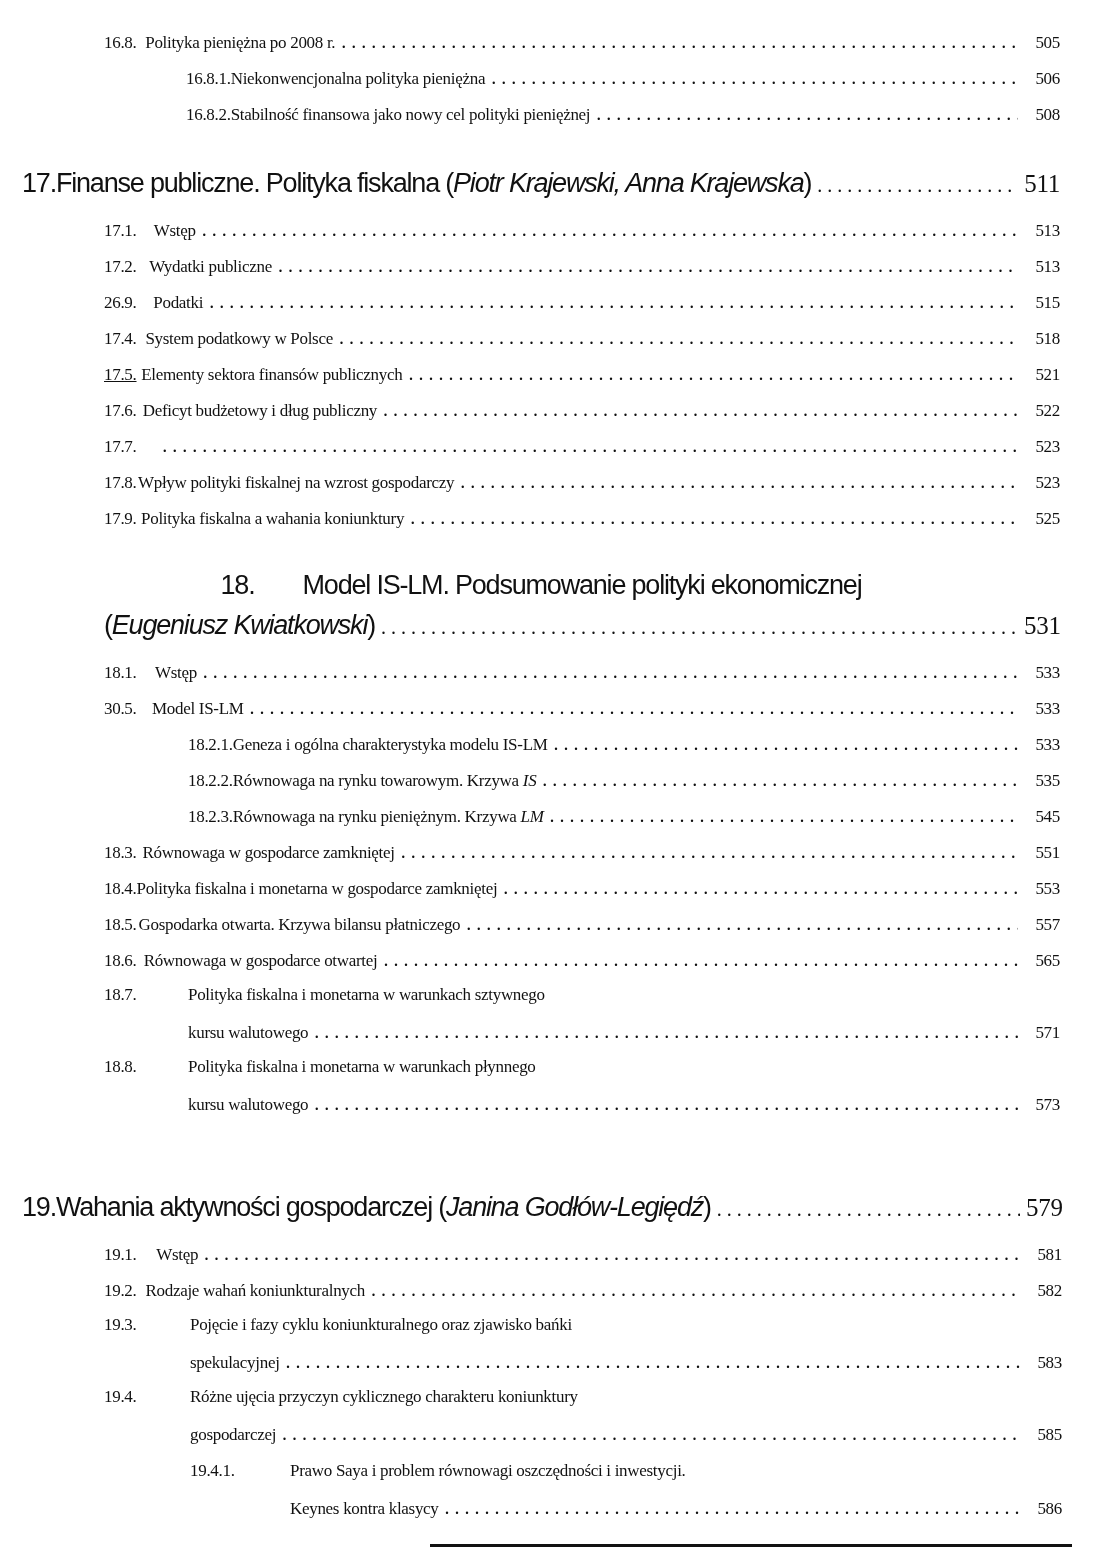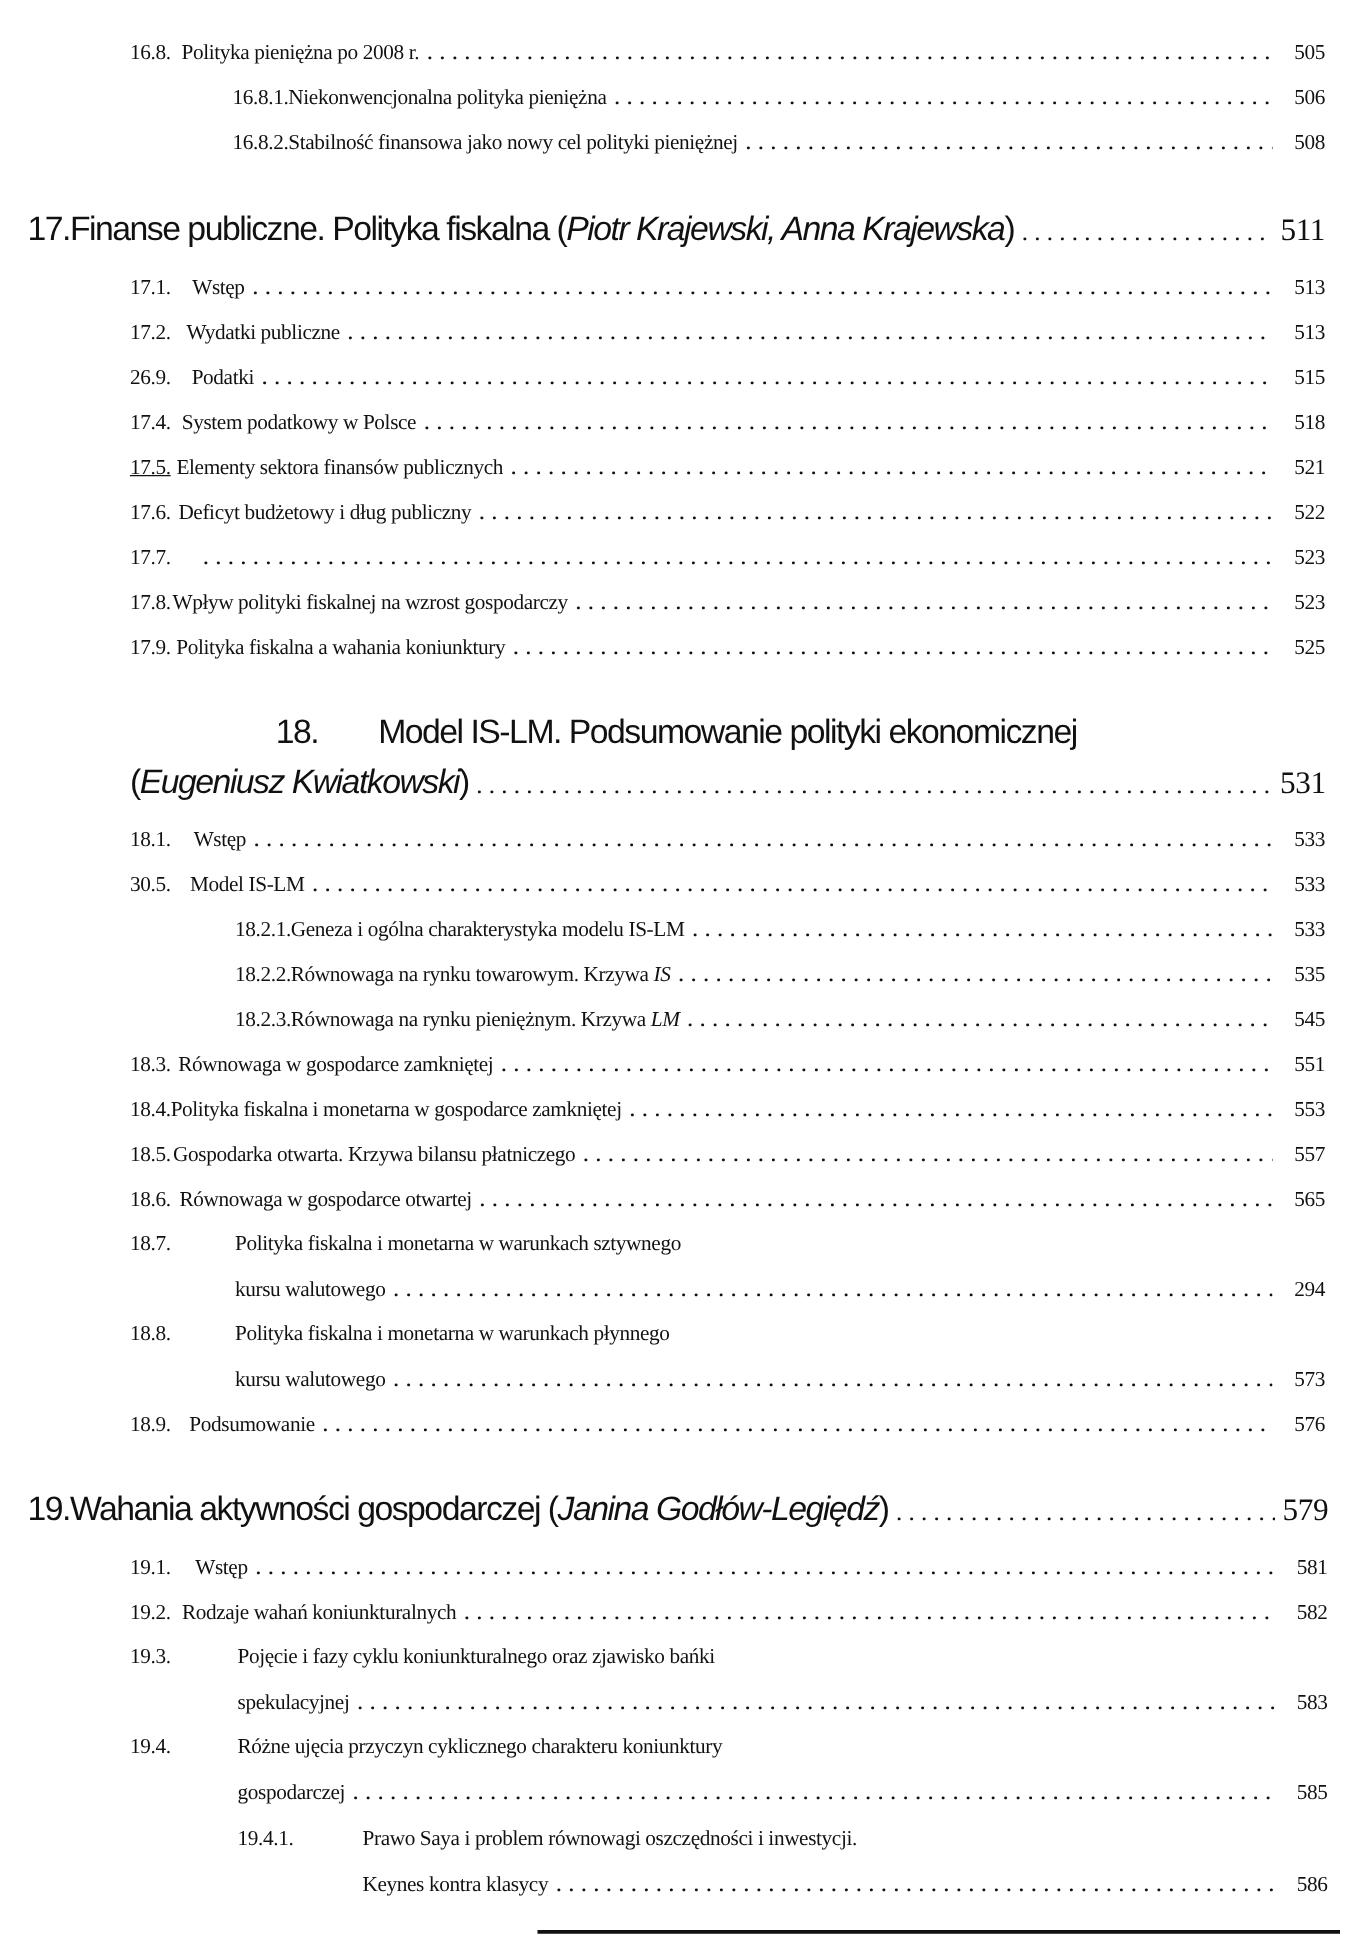--- a/index.html
+++ b/index.html
@@ -186,37 +186,31 @@
     <span class="dots"></span>
     <span class="page-no">565</span>
   </div>
   <div class="line" style="left:104px; top:980px; width:956px;">
     <span class="num" style="width:84px;">18.7.</span>
     <span class="title">Polityka fiskalna i monetarna w warunkach sztywnego</span>
   </div>
   <div class="line" style="left:188px; top:1016px; width:872px;">
     <span class="title">kursu walutowego</span>
     <span class="dots"></span>
-    <span class="page-no">294</span>
+    <span class="page-no">571</span>
   </div>
   <div class="line" style="left:104px; top:1052px; width:956px;">
     <span class="num" style="width:84px;">18.8.</span>
     <span class="title">Polityka fiskalna i monetarna w warunkach płynnego</span>
   </div>
   <div class="line" style="left:188px; top:1088px; width:872px;">
     <span class="title">kursu walutowego</span>
     <span class="dots"></span>
     <span class="page-no">573</span>
   </div>
-  <div class="line" style="left:104px; top:1124px; width:956px;">
-    <span class="num" style="width:84px;">18.9.</span>
-    <span class="title">Podsumowanie</span>
-    <span class="dots"></span>
-    <span class="page-no">576</span>
-  </div>
 
   <div class="line chap" style="left:22px; top:1192px; width:1040px;">
     <span class="num">19.</span>
     <span class="title"><span>Wahania aktywności gospodarczej (</span><span class="it">Janina Godłów-Legiędź</span><span>)</span></span>
     <span class="dots"></span>
     <span class="page-no">579</span>
   </div>
 
   <div class="line" style="left:104px; top:1238px; width:958px;">
     <span class="num" style="width:86px;">19.1.</span>

